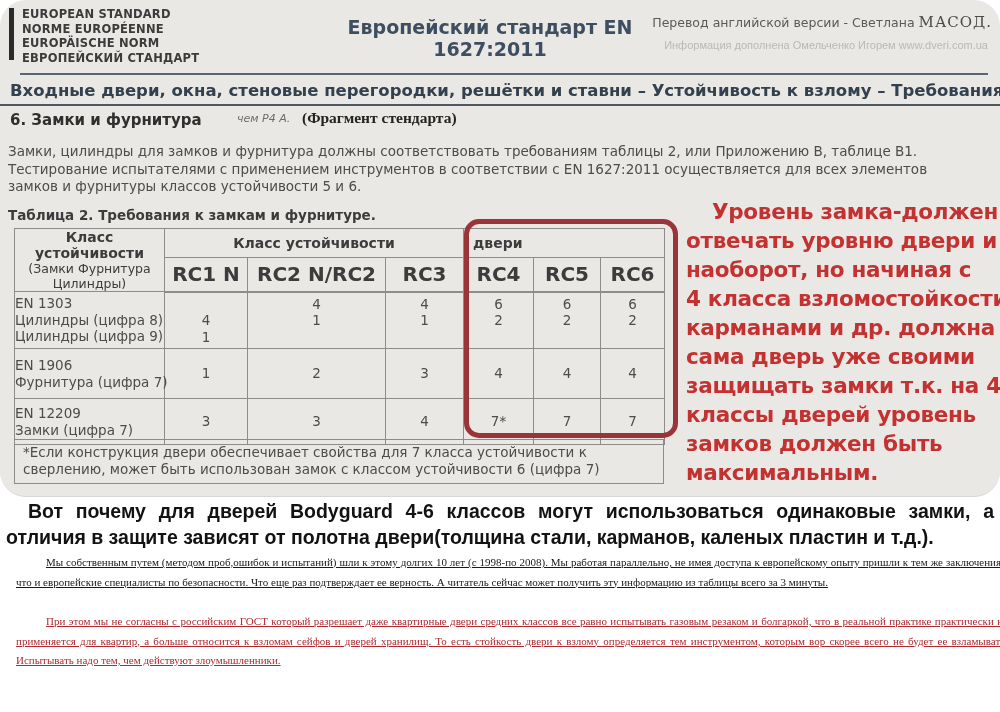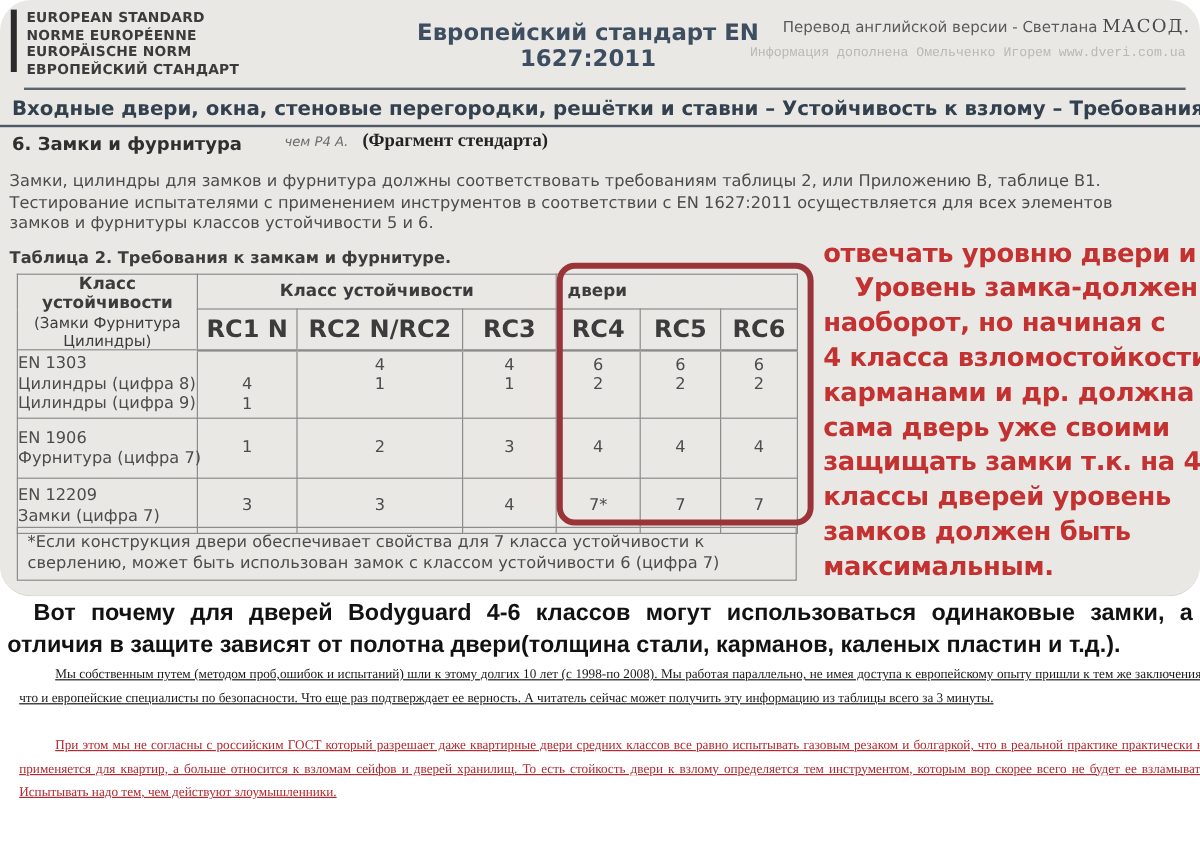--- a/index.html
+++ b/index.html
@@ -30,21 +30,21 @@
   .hdr-title{
     position:absolute;top:16px;left:290px;width:400px;text-align:center;
     font-size:19px;font-weight:bold;color:var(--navy);
   }
   .hdr-credit{
     position:absolute;top:13px;right:8px;font-size:12.5px;color:#5a5a5a;
   }
   .hdr-credit .serif-name{font-family:"DejaVu Serif",serif;font-size:15px;color:#4a4a4a;letter-spacing:1px;}
   .hdr-watermark{
     position:absolute;top:39px;right:12px;font-size:11px;color:#bab8b4;
-    font-family:Liberation Mono, monospace;
+    font-family:Liberation Sans, sans-serif;
   }
   .rule1{position:absolute;top:73px;left:20px;width:968px;height:2px;background:#5b6571;}
   .subtitle{
     position:absolute;top:81px;left:10px;width:988px;
     font-size:16.5px;font-weight:bold;color:var(--subtitle-navy);white-space:nowrap;
   }
   .rule2{position:absolute;top:104px;left:0;width:1000px;height:2px;background:#4d5863;}
   .sec-heading{position:absolute;top:111px;left:10px;font-size:15px;font-weight:bold;color:#2f2f2f;}
   .sec-note{position:absolute;top:112px;left:237px;font-size:11px;font-style:italic;color:#6d6d6d;}
   .sec-fragment{position:absolute;top:109px;left:302px;font-size:15.5px;font-family:"Liberation Serif",serif;color:#222;font-weight:bold;}
@@ -253,22 +253,22 @@
           </td>
         </tr>
       </tbody>
   </table>
 
   <div class="footnote-box">*Если конструкция двери обеспечивает свойства для 7 класса устойчивости к сверлению, может быть использован замок с классом устойчивости 6 (цифра 7)</div>
 
   <div class="red-rect"></div>
 
   <div class="annotation">
+      <div class="red-line first">Уровень замка-должен</div>
       <div class="red-line">отвечать уровню двери и</div>
-      <div class="red-line first">Уровень замка-должен</div>
       <div class="red-line">наоборот, но начиная с</div>
       <div class="red-line">4 класса взломостойкости</div>
       <div class="red-line">карманами и др. должна</div>
       <div class="red-line">сама дверь уже своими</div>
       <div class="red-line">защищать замки т.к. на 4-6</div>
       <div class="red-line">классы дверей уровень</div>
       <div class="red-line">замков должен быть</div>
       <div class="red-line">максимальным.</div>
     </div>
 </div>

